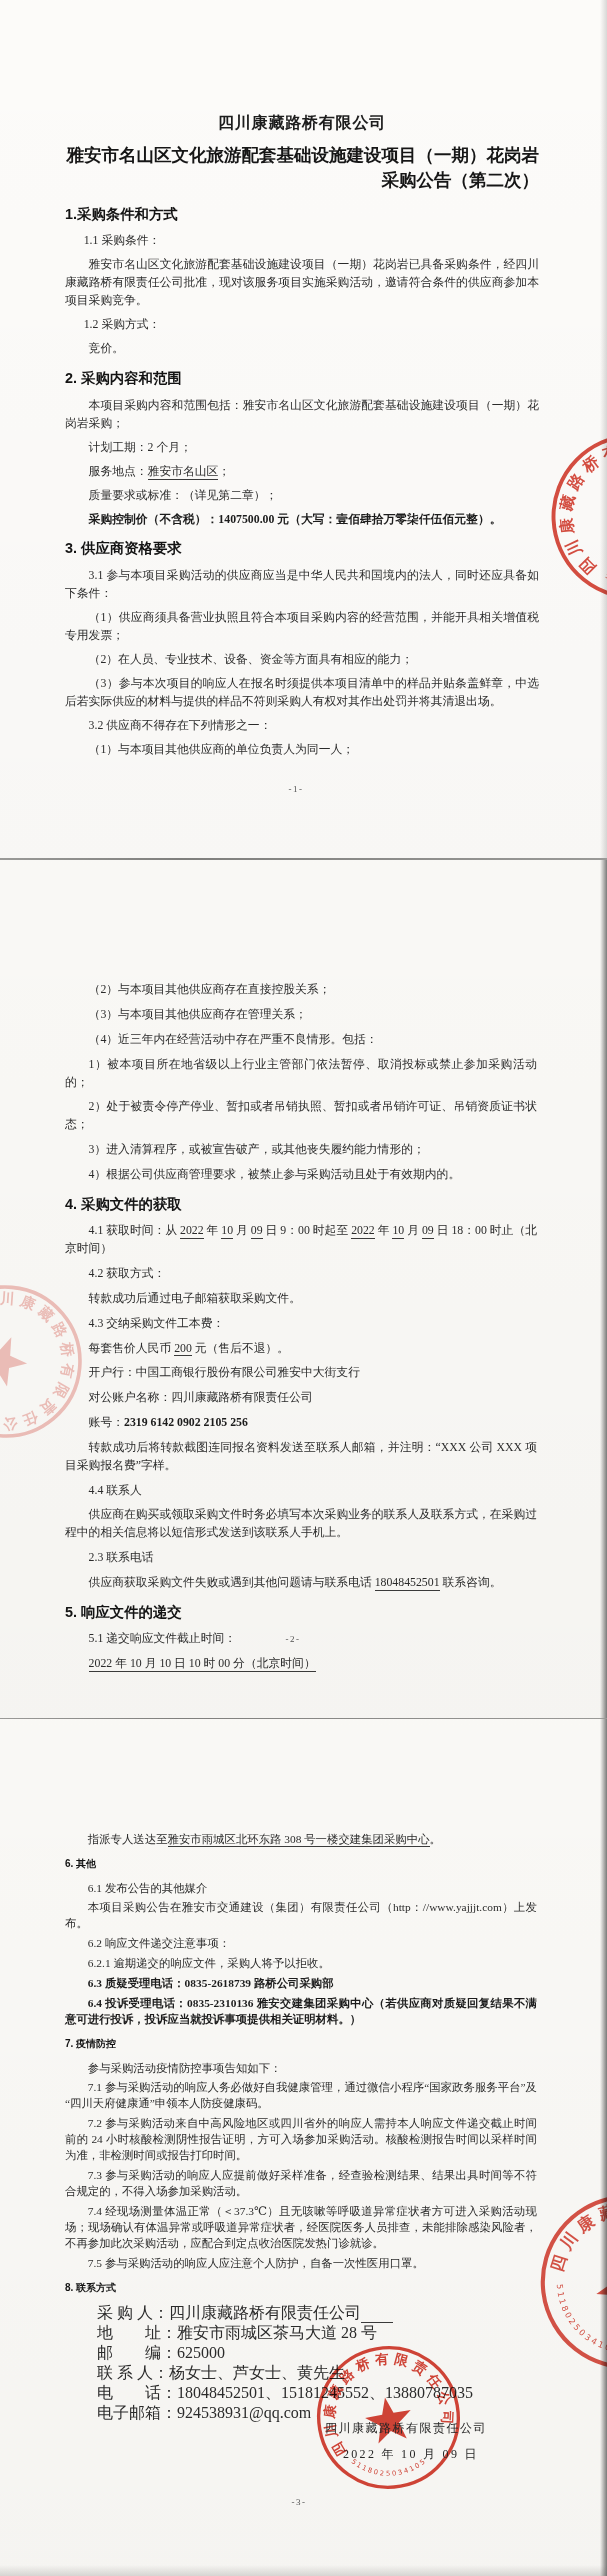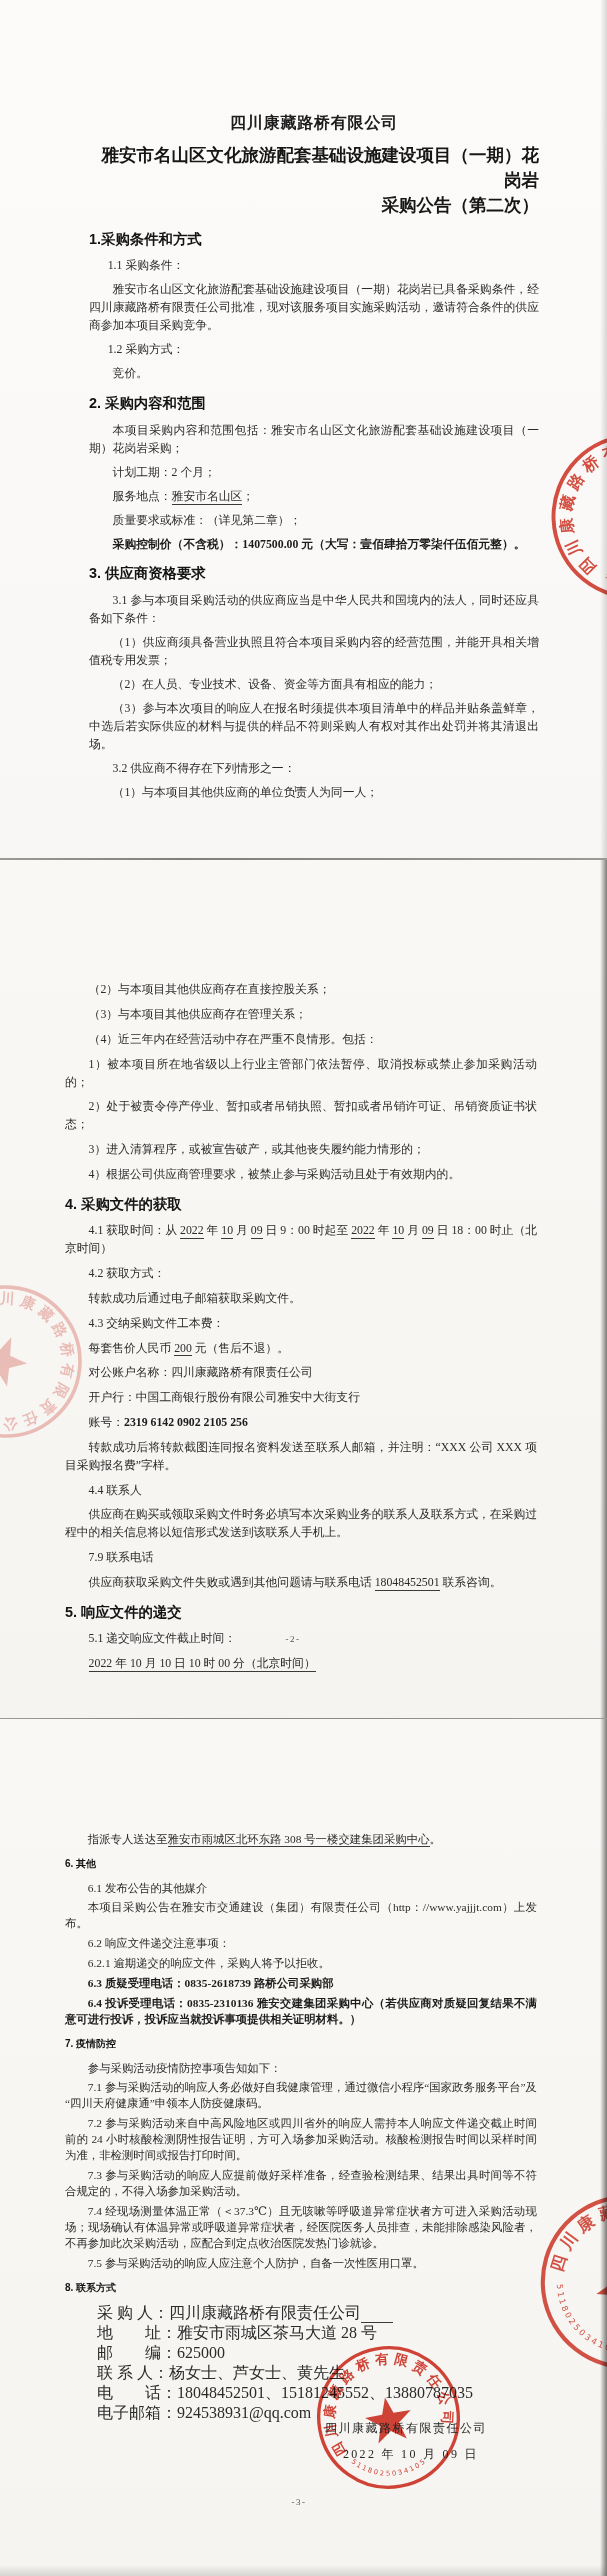--- a/index.html
+++ b/index.html
@@ -22,21 +22,21 @@
       #fcfbf8;
     overflow:hidden;
   }
   .page::before{ 
     content:"";position:absolute;right:0;top:0;bottom:0;width:6.8px;
     background:linear-gradient(90deg, rgba(60,60,60,0), rgba(55,55,55,.65));
     pointer-events:none;
   }
   .page-1::before{opacity:.28;}
   .page-1{background:
-      linear-gradient(180deg, rgba(0,0,0,0.004), rgba(0,0,0,0.02)), #fdfcfa; padding-left: 24px;}
+      linear-gradient(180deg, rgba(0,0,0,0.004), rgba(0,0,0,0.02)), #fdfcfa;}
   .page-3::after{ 
     content:"";position:absolute;left:0;right:0;bottom:0;height:12px;
     background:linear-gradient(180deg, rgba(90,88,84,0), rgba(90,88,84,.22));
     pointer-events:none;
   }
   .page-sep{height:1.5px;background:linear-gradient(90deg,#9a9a98,#7f7f7d 30%,#9a9a98);}
 
   .content{position:relative;z-index:2;}
   .page-1 .content{padding:111px 68px 0 65px;}
   .page-2 .content{padding:114px 70px 0 65px;}
@@ -160,27 +160,27 @@
         <div class="line para"><span>1）被本项目所在地省级以上行业主管部门依法暂停、取消投标或禁止参加采购活动的；</span></div>
         <div class="line para"><span>2）处于被责令停产停业、暂扣或者吊销执照、暂扣或者吊销许可证、吊销资质证书状态；</span></div>
         <div class="line para"><span>3）进入清算程序，或被宣告破产，或其他丧失履约能力情形的；</span></div>
         <div class="line para"><span>4）根据公司供应商管理要求，被禁止参与采购活动且处于有效期内的。</span></div>
         <div class="line heading"><span>4. 采购文件的获取</span></div>
         <div class="line para"><span>4.1 获取时间：从 </span><span class="u">2022</span><span> 年 </span><span class="u">10</span><span> 月 </span><span class="u">09</span><span> 日 9：00 时起至 </span><span class="u">2022</span><span> 年 </span><span class="u">10</span><span> 月 </span><span class="u">09</span><span> 日 18：00 时止（北京时间）</span></div>
         <div class="line para"><span>4.2 获取方式：</span></div>
         <div class="line para"><span>转款成功后通过电子邮箱获取采购文件。</span></div>
         <div class="line para"><span>4.3 交纳采购文件工本费：</span></div>
         <div class="line para"><span>每套售价人民币 </span><span class="u">200</span><span> 元（售后不退）。</span></div>
+        <div class="line para"><span>开户行：中国工商银行股份有限公司雅安中大街支行</span></div>
         <div class="line para"><span>对公账户名称：四川康藏路桥有限责任公司</span></div>
-        <div class="line para"><span>开户行：中国工商银行股份有限公司雅安中大街支行</span></div>
         <div class="line para"><span>账号：</span><span class="b">2319 6142 0902 2105 256</span></div>
         <div class="line para"><span>转款成功后将转款截图连同报名资料发送至联系人邮箱，并注明：“XXX 公司 XXX 项目采购报名费”字样。</span></div>
         <div class="line para"><span>4.4 联系人</span></div>
         <div class="line para"><span>供应商在购买或领取采购文件时务必填写本次采购业务的联系人及联系方式，在采购过程中的相关信息将以短信形式发送到该联系人手机上。</span></div>
-        <div class="line para"><span>7.9 联系电话</span></div>
+        <div class="line para"><span>2.3 联系电话</span></div>
         <div class="line para"><span>供应商获取采购文件失败或遇到其他问题请与联系电话 </span><span class="u">18048452501</span><span> 联系咨询。</span></div>
         <div class="line heading"><span>5. 响应文件的递交</span></div>
         <div class="line para"><span>5.1 递交响应文件截止时间：</span></div>
         <div class="line para"><span class="u">2022 年 10 月 10 日 10 时 00 分（北京时间）</span></div>
       </div>
     <div class="pagenum">-2-</div>
     <svg class="seal seal-p2" width="159" height="159" viewBox="0 0 220 220">
       <circle class="seal-ring" cx="110" cy="110" r="103"></circle>
       <use href="#seal-star-shape" transform="translate(110,116)"></use>
       <text class="seal-arc-text"><textPath href="#seal-arc-top">四川康藏路桥有限责任公司</textPath></text>

